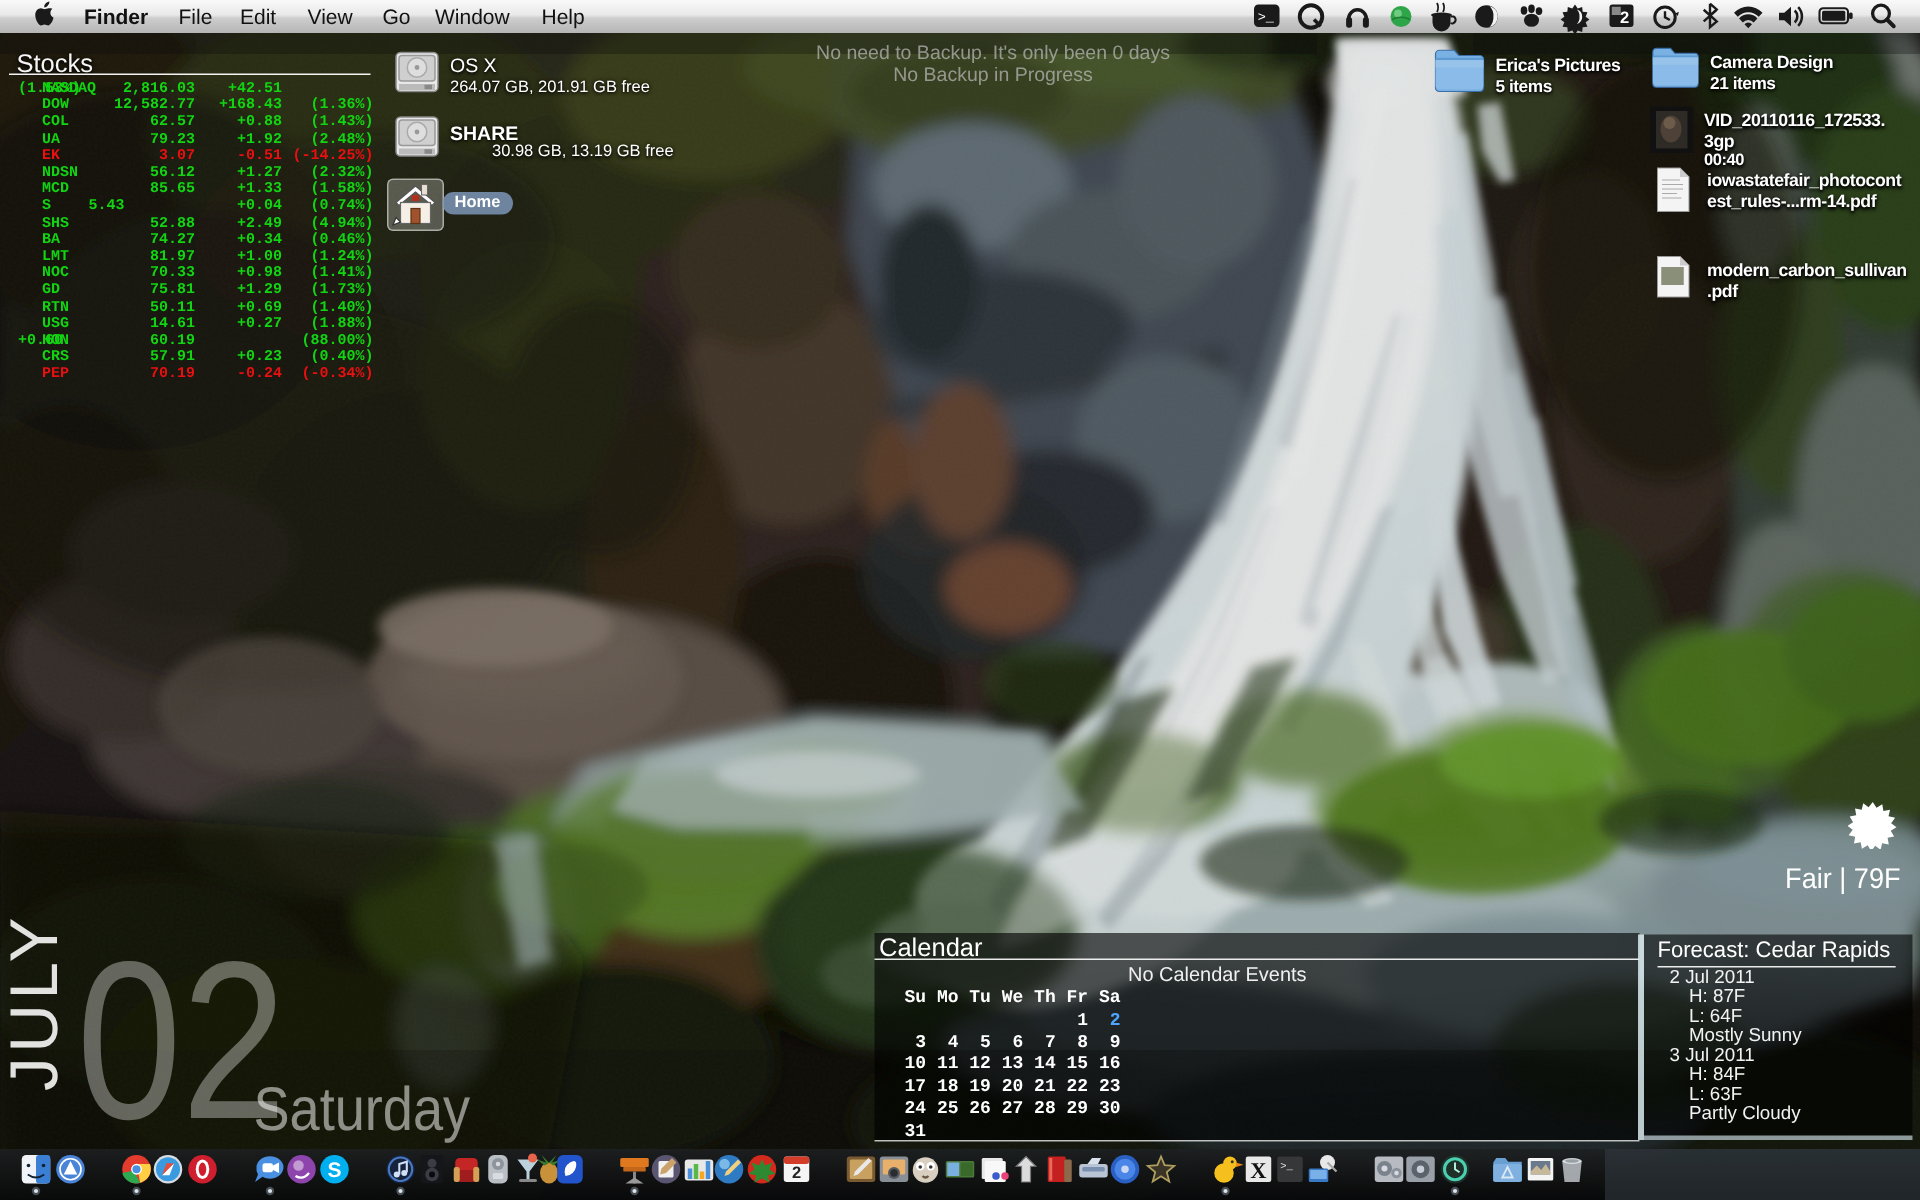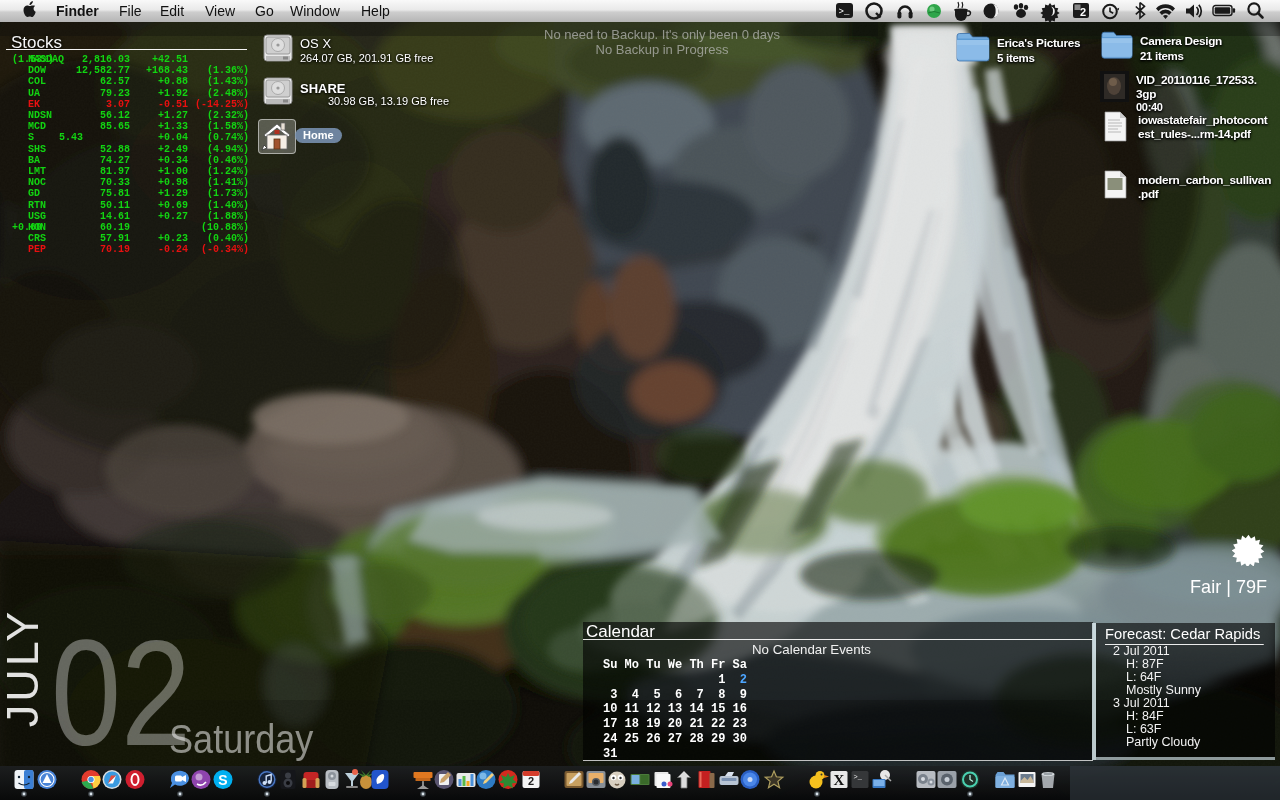--- a/index.html
+++ b/index.html
@@ -405,21 +405,21 @@
       <div class="stockrow" style="top:199.6px;left:0;width:118px;text-align:right;color:#12d412">50.11</div>
       <div class="stockrow" style="top:199.6px;left:0;width:176px;text-align:right;color:#12d412">+0.69</div>
       <div class="stockrow" style="top:199.6px;left:0;width:237px;text-align:right;color:#12d412">(1.40%)</div>
       <div class="stockrow" style="top:210.79999999999998px;left:16px;color:#12d412">USG</div>
       <div class="stockrow" style="top:210.79999999999998px;left:0;width:118px;text-align:right;color:#12d412">14.61</div>
       <div class="stockrow" style="top:210.79999999999998px;left:0;width:176px;text-align:right;color:#12d412">+0.27</div>
       <div class="stockrow" style="top:210.79999999999998px;left:0;width:237px;text-align:right;color:#12d412">(1.88%)</div>
       <div class="stockrow" style="top:222px;left:16px;color:#12d412">HON</div>
       <div class="stockrow" style="top:222px;left:0;width:118px;text-align:right;color:#12d412">60.19</div>
       <div class="stockrow" style="top:222px;left:0;width:176px;color:#12d412">+0.60</div>
-      <div class="stockrow" style="top:222px;left:0;width:237px;text-align:right;color:#12d412">(10.88%)</div>
+      <div class="stockrow" style="top:222px;left:0;width:237px;text-align:right;color:#12d412">(88.00%)</div>
       <div class="stockrow" style="top:233.2px;left:16px;color:#12d412">CRS</div>
       <div class="stockrow" style="top:233.2px;left:0;width:118px;text-align:right;color:#12d412">57.91</div>
       <div class="stockrow" style="top:233.2px;left:0;width:176px;text-align:right;color:#12d412">+0.23</div>
       <div class="stockrow" style="top:233.2px;left:0;width:237px;text-align:right;color:#12d412">(0.40%)</div>
       <div class="stockrow" style="top:244.39999999999998px;left:16px;color:#e81010">PEP</div>
       <div class="stockrow" style="top:244.39999999999998px;left:0;width:118px;text-align:right;color:#e81010">70.19</div>
       <div class="stockrow" style="top:244.39999999999998px;left:0;width:176px;text-align:right;color:#e81010">-0.24</div>
       <div class="stockrow" style="top:244.39999999999998px;left:0;width:237px;text-align:right;color:#e81010">(-0.34%)</div>
     </div>
 

